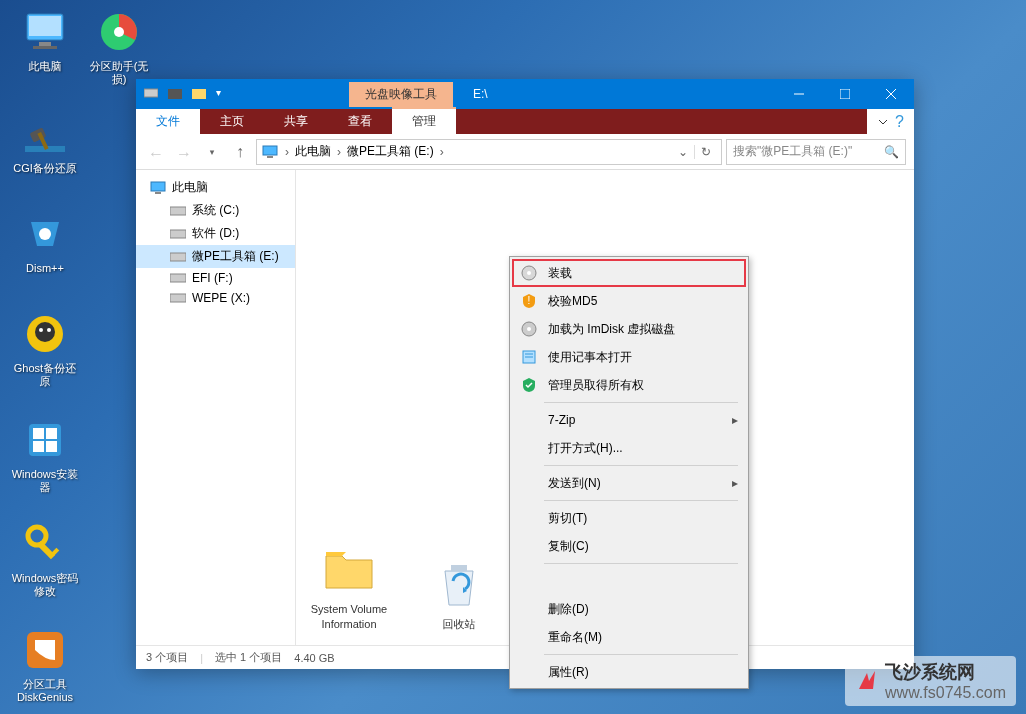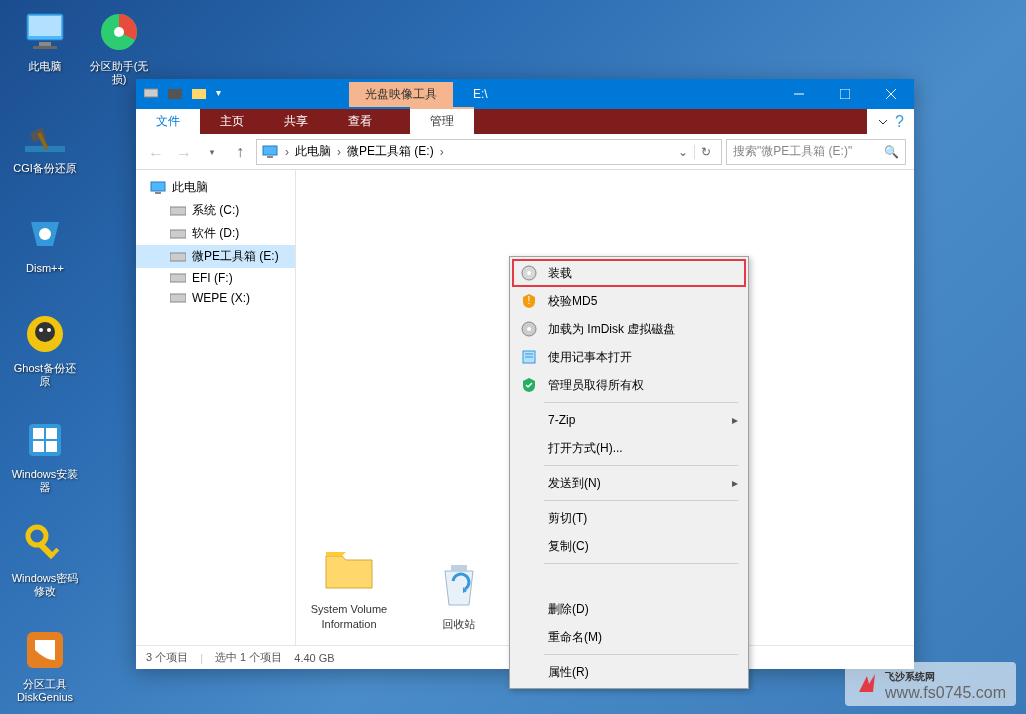--- a/index.html
+++ b/index.html
@@ -51,21 +51,21 @@
 
 .context-menu { position: absolute; left: 509px; top: 256px; width: 240px; background: #f0f0f0; border: 1px solid #a0a0a0; box-shadow: 2px 2px 6px rgba(0,0,0,0.25); font-size: 12px; padding: 2px; }
 .menu-item { display: flex; align-items: center; padding: 5px 8px 5px 8px; cursor: pointer; gap: 10px; }
 .menu-item .menu-icon { width: 18px; height: 18px; display: flex; align-items: center; justify-content: center; flex-shrink: 0; }
 .menu-item .menu-text { flex: 1; }
 .menu-item .arrow { color: #555; }
 .menu-item.highlighted { border: 2px solid #e63946; padding: 3px 6px; }
 .menu-sep { height: 1px; background: #d0d0d0; margin: 3px 8px 3px 32px; }
 
 .watermark { position: absolute; right: 10px; bottom: 8px; display: flex; align-items: center; gap: 6px; background: rgba(255,255,255,0.6); padding: 4px 10px; border-radius: 4px; }
-.watermark .wm-text { font-size: 10px; color: #333; font-weight: bold; }
+.watermark .wm-text { font-size: 18px; color: #333; font-weight: bold; }
 .watermark .wm-sub { font-size: 16px; color: #666; display: block; }
 
 svg { display: block; }
 </style>
 </head>
 <body>
 
 <div class="desktop-icon" style="top:8px;left:10px">
   <div class="icon-img">
       <svg width="44" height="40" viewBox="0 0 44 40">
@@ -183,21 +183,21 @@
           </svg>
         </div>
     </div>
   </div>
 
   <div class="ribbon">
     <div class="tab active">文件</div>
     <div class="tab">主页</div>
     <div class="tab">共享</div>
     <div class="tab">查看</div>
-    <div class="tab context" style="margin-left:18px">管理</div>
+    <div class="tab context" style="margin-left:0">管理</div>
     <div class="expand">
         <svg width="12" height="12">
           <path d="M2 4 L6 8 L10 4" fill="none" stroke="#333"></path>
         </svg>
         <span style="margin-left:6px;color:#3498db">?</span>
       </div>
   </div>
 
   <div class="addr-bar">
     <div class="nav-btn disabled">←</div>

